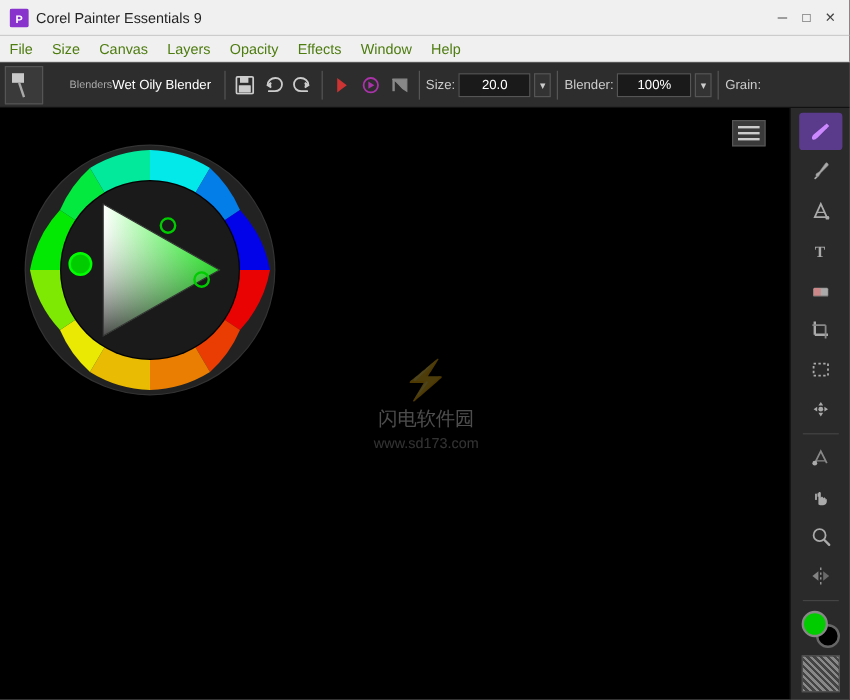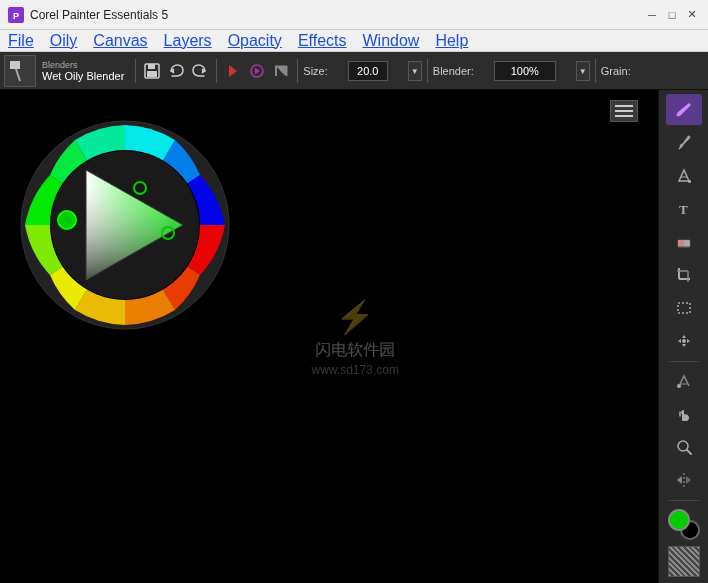--- a/index.html
+++ b/index.html
@@ -51,43 +51,43 @@
     
     .menu-bar {
       height: 22px;
       background: #f0f0f0;
       display: flex;
       align-items: center;
       border-bottom: 1px solid #d0d0d0;
     }
     .menu-item {
       padding: 2px 8px;
-      font-size: 16px;
-      color: #1d4ed8;
+      font-size: 12px;
+      color: #4d7c0f;
       cursor: pointer;
       height: 100%;
       display: flex;
       align-items: center;
-      text-decoration: underline;
     }
 
     
     .toolbar {
       height: 38px;
       background: #2d2d2d;
       display: flex;
       align-items: center;
       padding: 0 4px;
       gap: 2px;
       border-bottom: 1px solid #111;
     }
     .tool-label-area {
       display: flex;
-      flex-direction: column;
+      flex-direction: row;
       margin-right: 6px;
+      margin-left: 16px;
     }
     .tool-label-small {
       font-size: 9px;
       color: #aaa;
     }
     .tool-label-main {
       font-size: 11px;
       color: #fff;
       font-weight: normal;
     }
@@ -108,29 +108,29 @@
     .toolbar-separator {
       width: 1px;
       height: 24px;
       background: #555;
       margin: 0 3px;
     }
 
     .toolbar-field {
       display: flex;
       align-items: center;
-      gap: 20px;
+      gap: 3px;
       color: #ccc;
       font-size: 11px;
     }
     .toolbar-input {
       background: #1a1a1a;
       border: 1px solid #555;
       color: #fff;
-      width: 40px;
+      width: 60px;
       height: 20px;
       font-size: 11px;
       padding: 0 3px;
       text-align: center;
     }
 
     
     .main-area {
       display: flex;
       height: calc(583px - 30px - 22px - 38px);
@@ -245,31 +245,31 @@
 </head>
 <body>
 
 <div class="title-bar">
   <span class="title-bar-icon">
     <svg width="16" height="16" viewBox="0 0 16 16">
       <rect width="16" height="16" rx="2" fill="#8833cc"></rect>
       <text x="8" y="12" text-anchor="middle" fill="white" font-size="9" font-weight="bold">P</text>
     </svg>
   </span>
-  <span class="title-bar-text">Corel Painter Essentials 5</span>
+  <span class="title-bar-text">Corel Painter Essentials 9</span>
   <div class="title-bar-controls">
     <button class="title-btn">─</button>
     <button class="title-btn">□</button>
     <button class="title-btn close">✕</button>
   </div>
 </div>
 
 <div class="menu-bar">
   <div class="menu-item">File</div>
-  <div class="menu-item">Oily</div>
+  <div class="menu-item">Size</div>
   <div class="menu-item">Canvas</div>
   <div class="menu-item">Layers</div>
   <div class="menu-item">Opacity</div>
   <div class="menu-item">Effects</div>
   <div class="menu-item">Window</div>
   <div class="menu-item">Help</div>
 </div>
 
 <div class="toolbar">
 

